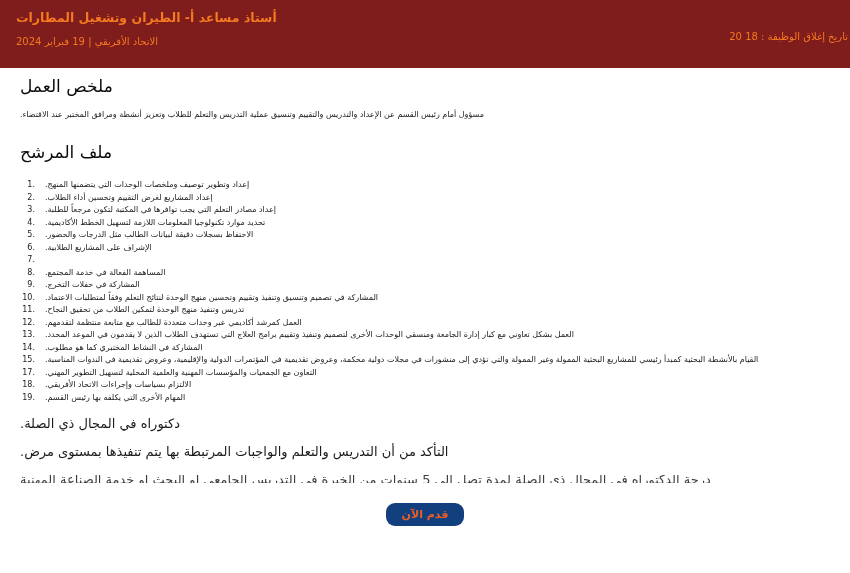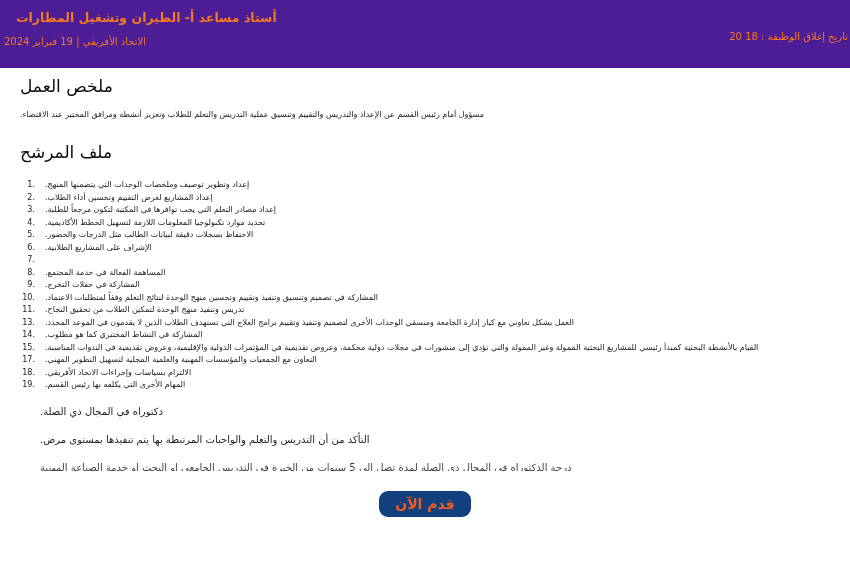--- a/index.html
+++ b/index.html
@@ -8,33 +8,33 @@
     font-family: "DejaVu Sans", sans-serif;
     background: #ffffff;
     position: relative;
     overflow: hidden;
   }
   
   .header {
     position: absolute;
     top: 0; left: 0;
     width: 850px; height: 68px;
-    background: #4c1d95;
+    background: #7f1d1d;
   }
   .header-title {
     position: absolute;
     top: 10px; left: 16px;
     color: #f4791f;
     font-weight: bold;
     font-size: 12.5px;
     white-space: nowrap;
   }
   .header-subtitle {
     position: absolute;
-    top: 36px; left: 4px;
+    top: 36px; left: 16px;
     color: #f4791f;
     font-size: 10px;
     white-space: nowrap;
   }
   .closing-date {
     position: absolute;
     top: 31px; right: 2px;
     color: #f4791f;
     font-size: 10px;
     white-space: nowrap;
@@ -85,43 +85,42 @@
     margin-right: 10px;
     flex: 0 0 auto;
   }
   .duty .txt {
     direction: rtl;
     unicode-bidi: isolate;
   }
   .quals { margin-top: 14px; }
   .qual {
     margin-top: 18px;
-    font-size: 10px;
+    font-size: 13px;
     line-height: 10px;
     color: #1a1a1a;
     direction: rtl;
     text-align: left;
     white-space: nowrap;
-    margin-left: 20px;
   }
   .qual:first-child { margin-top: 0; }
   .qual:last-child {
     height: 8px;
     overflow: hidden;
     opacity: 0.85;
   }
   .apply-btn {
     display: block;
     margin: 20px auto 0 auto;
     background: #12407f;
     color: #ee5d23;
     border: none;
     border-radius: 9px;
     font-family: "DejaVu Sans", sans-serif;
-    font-size: 14px;
+    font-size: 11px;
     font-weight: bold;
     padding: 5px 16px;
     direction: rtl;
     cursor: pointer;
   }
 </style>
 </head>
 <body>
 
 <div class="header">
@@ -184,20 +183,24 @@
   <li class="duty">
     <span class="num">10.</span>
     <span class="txt">المشاركة في تصميم وتنسيق وتنفيذ وتقييم وتحسين منهج الوحدة لنتائج التعلم وفقاً لمتطلبات الاعتماد.</span>
   </li>
 
   <li class="duty">
     <span class="num">11.</span>
     <span class="txt">تدريس وتنفيذ منهج الوحدة لتمكين الطلاب من تحقيق النجاح.</span>
   </li>
 
+  <li class="duty">
+    <span class="num">12.</span>
+    <span class="txt">العمل كمرشد أكاديمي عبر وحدات متعددة للطالب مع متابعة منتظمة لتقدمهم.</span>
+  </li>
 
   <li class="duty">
     <span class="num">13.</span>
     <span class="txt">العمل بشكل تعاوني مع كبار إدارة الجامعة ومنسقي الوحدات الأخرى لتصميم وتنفيذ وتقييم برامج العلاج التي تستهدف الطلاب الذين لا يقدمون في الموعد المحدد.</span>
   </li>
 
   <li class="duty">
     <span class="num">14.</span>
     <span class="txt">المشاركة في النشاط المختبري كما هو مطلوب.</span>
   </li>

